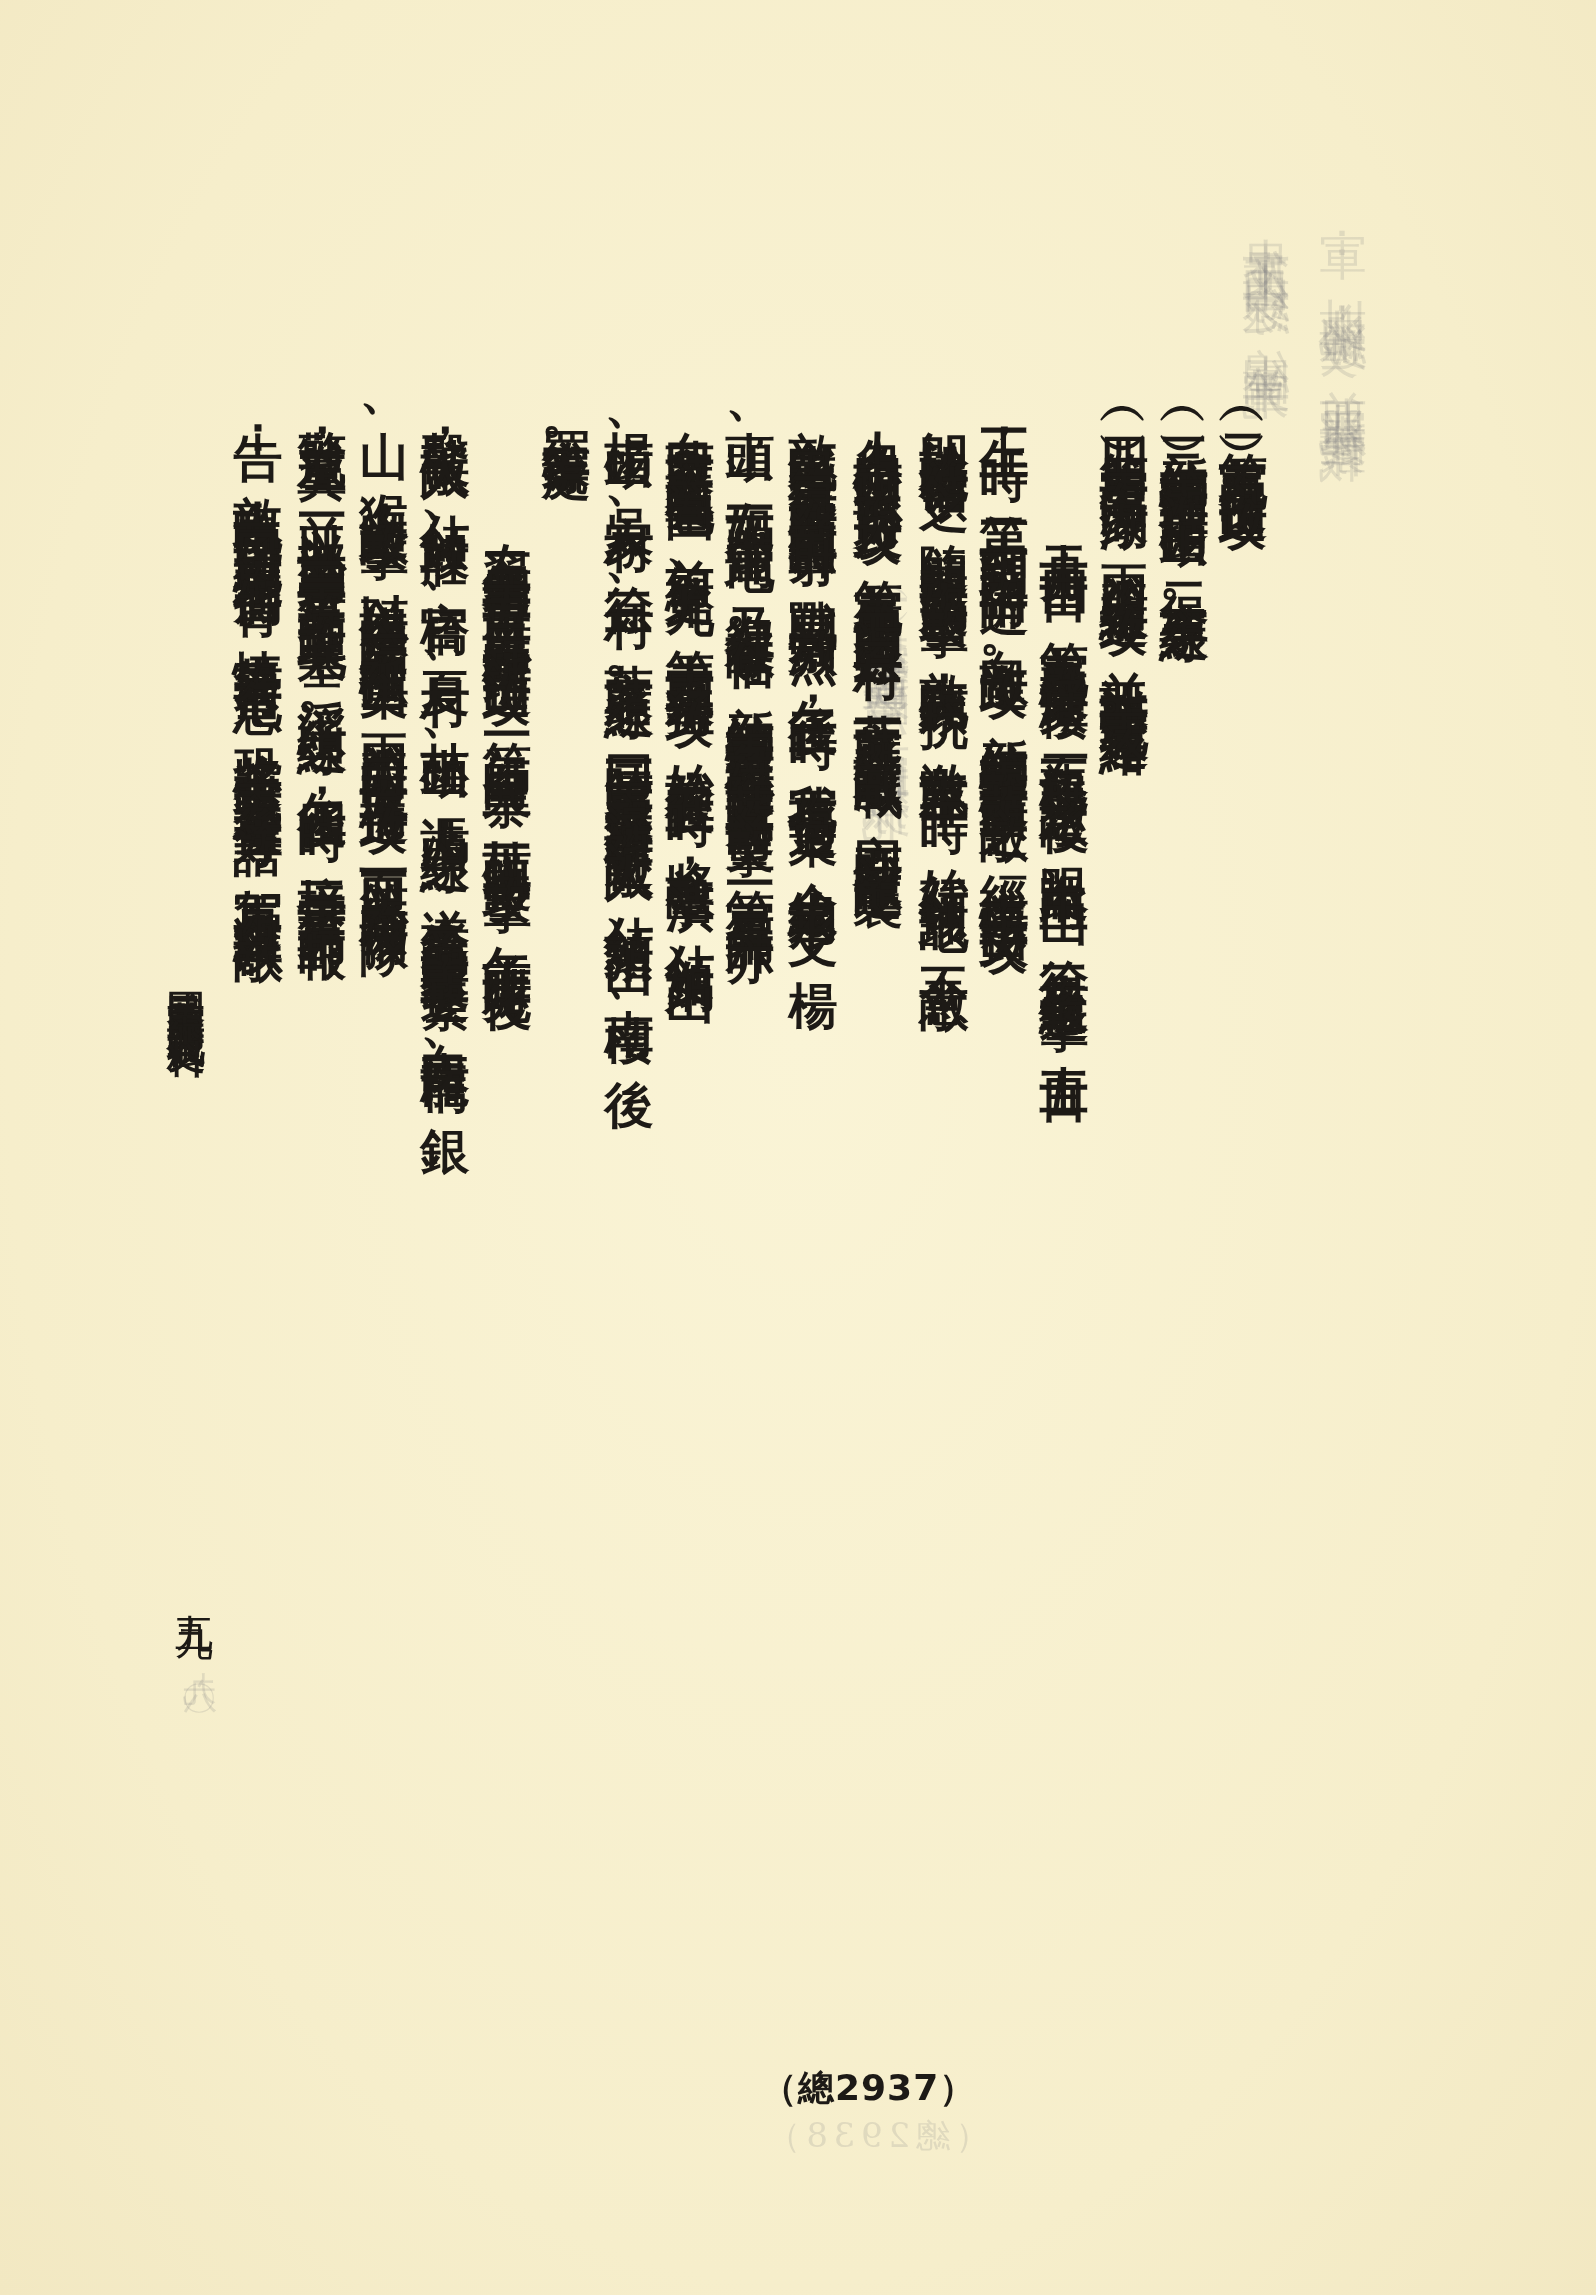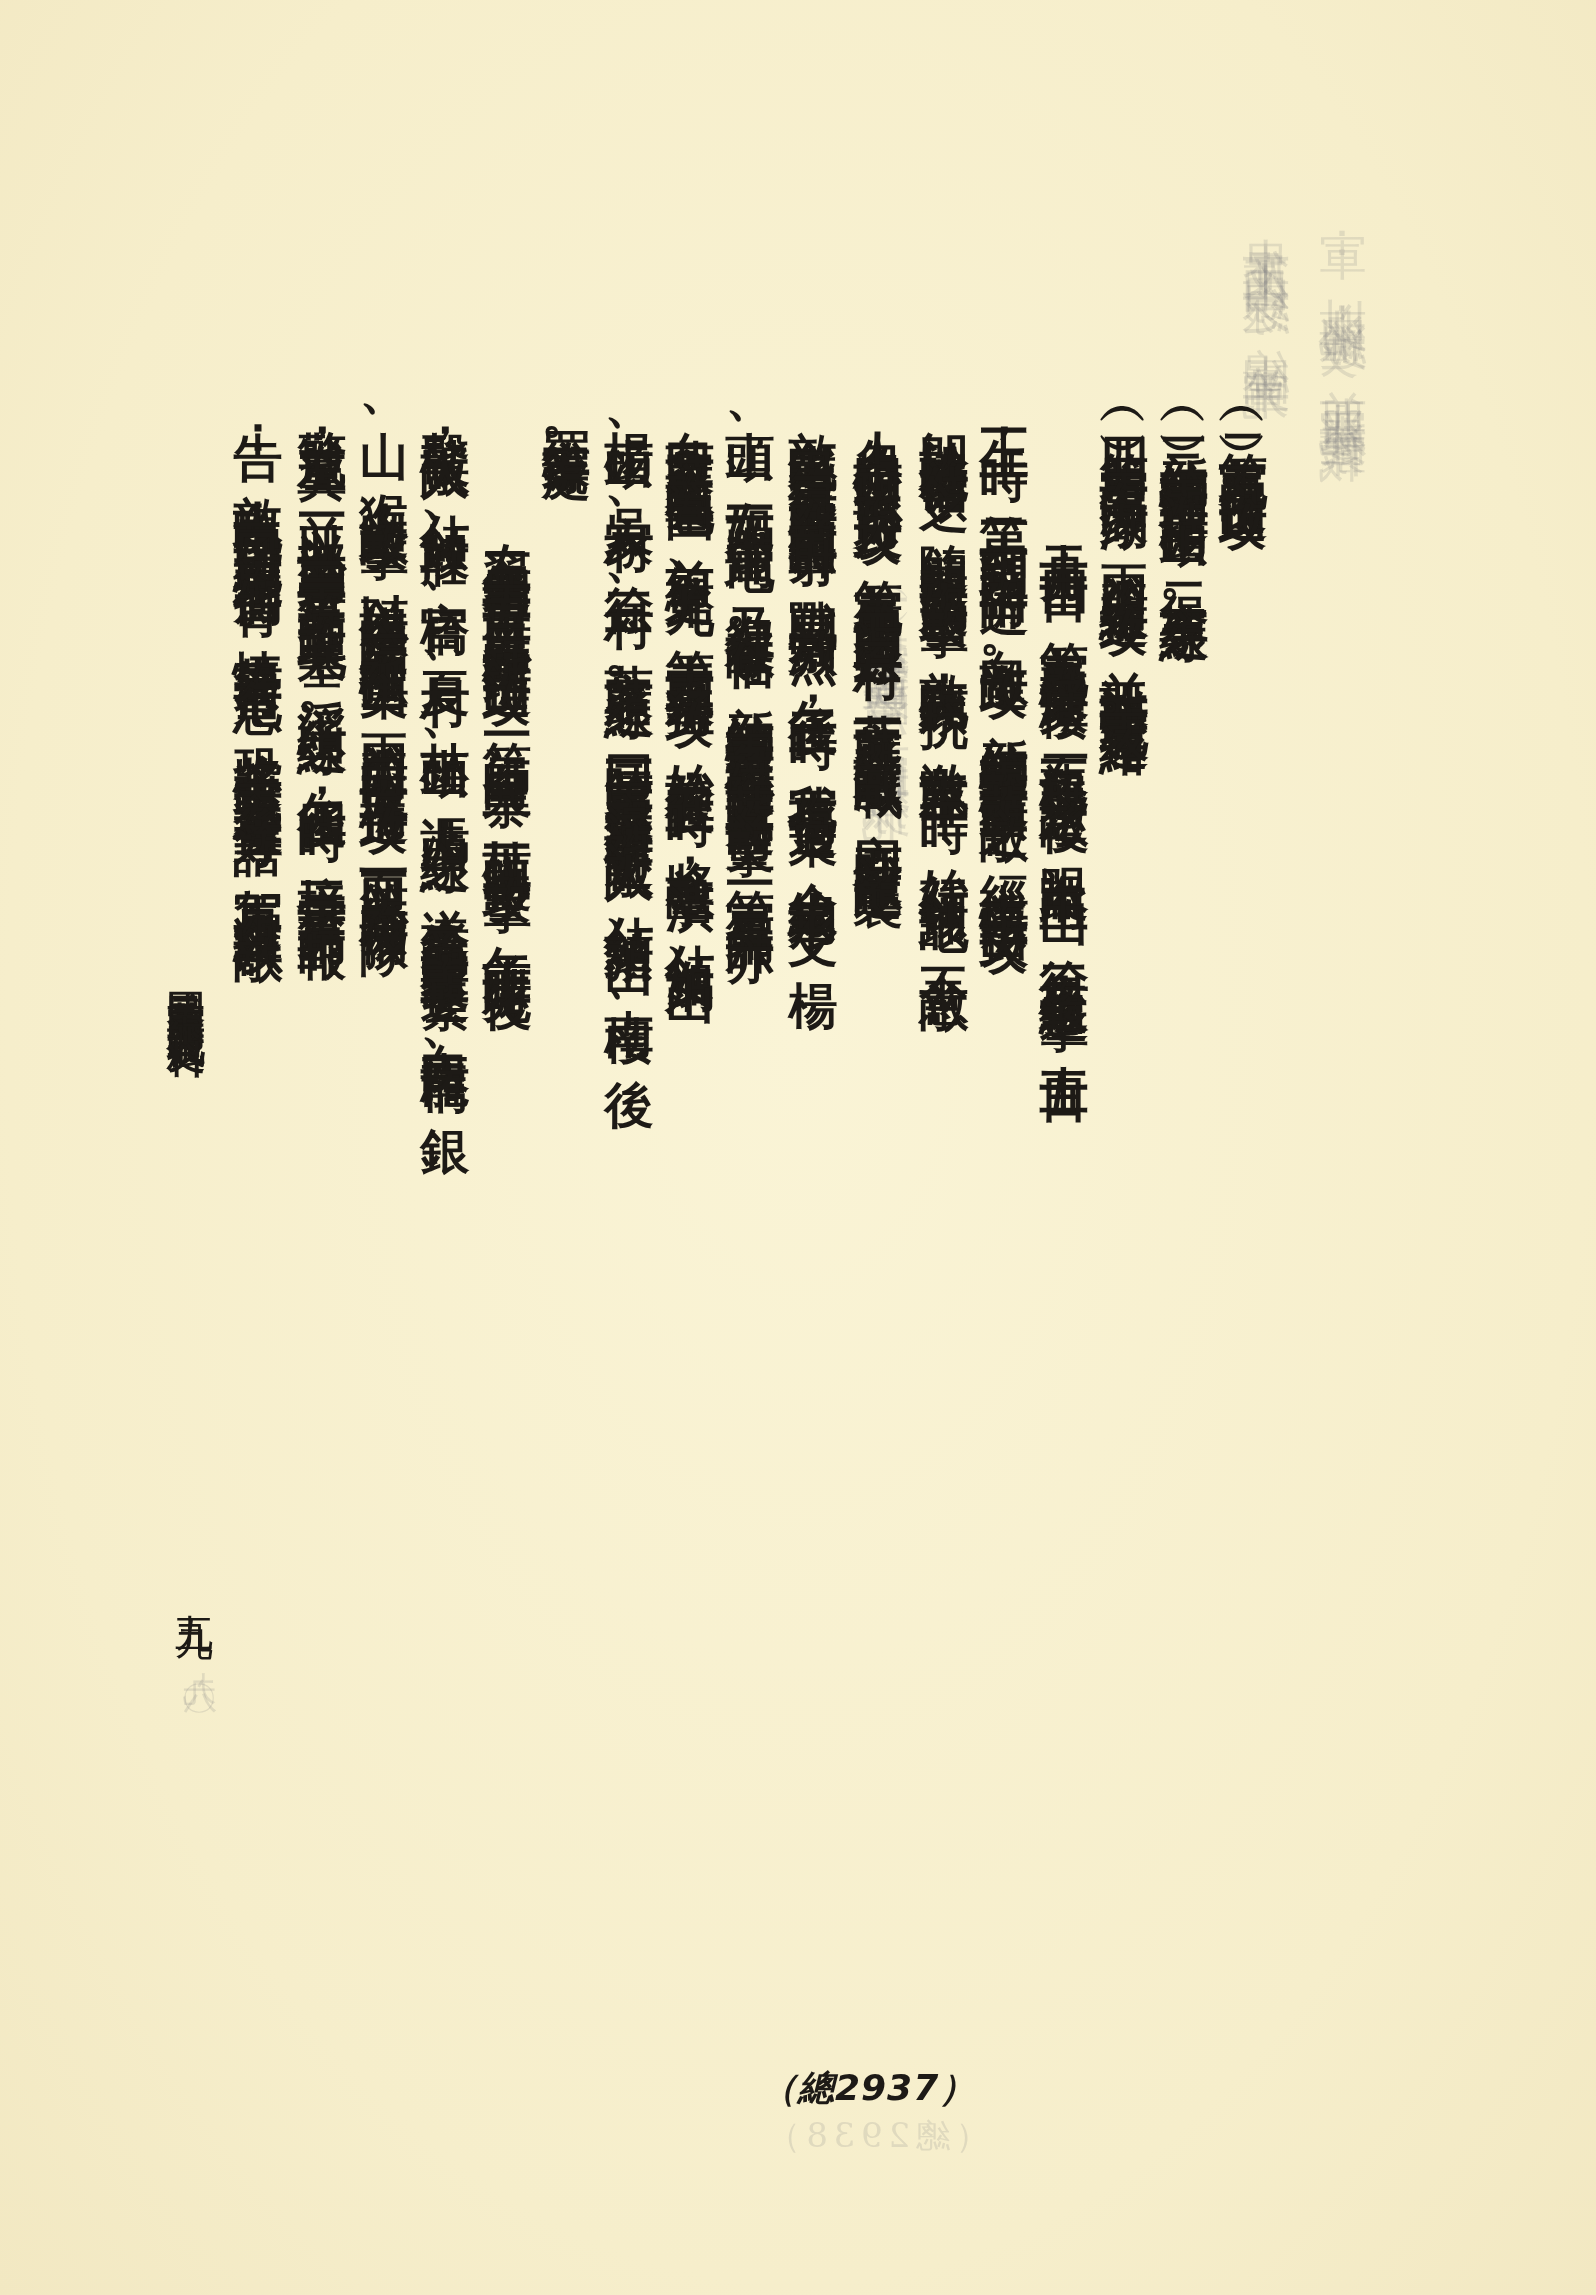--- a/index.html
+++ b/index.html
@@ -52,21 +52,20 @@
     letter-spacing: 3.8px;
     white-space: nowrap;
   }
   .total-num {
     position: absolute;
     font-size: 36px;
     font-weight: bold;
     letter-spacing: 1px;
     white-space: nowrap;
     font-family: "DejaVu Sans", "Liberation Sans", sans-serif;
-    font-style: italic;
   }
 </style>
 </head>
 <body>
 
 <div class="page">
 
   <div class="ghost" style="left:1313px; top:200px; height:1332px;">軍：以南北沿線進攻，並與西北軍連繫作戰</div>
   <div class="ghost" style="left:1236px; top:200px; height:1141px;">十里堡及王山四線之線，線上團第九軍</div>
   <div class="ghost" style="left:856px; top:571px; height:1236px;">（一）本日我各軍將當面之敵擊潰，西北軍明日可抵徐北</div>

